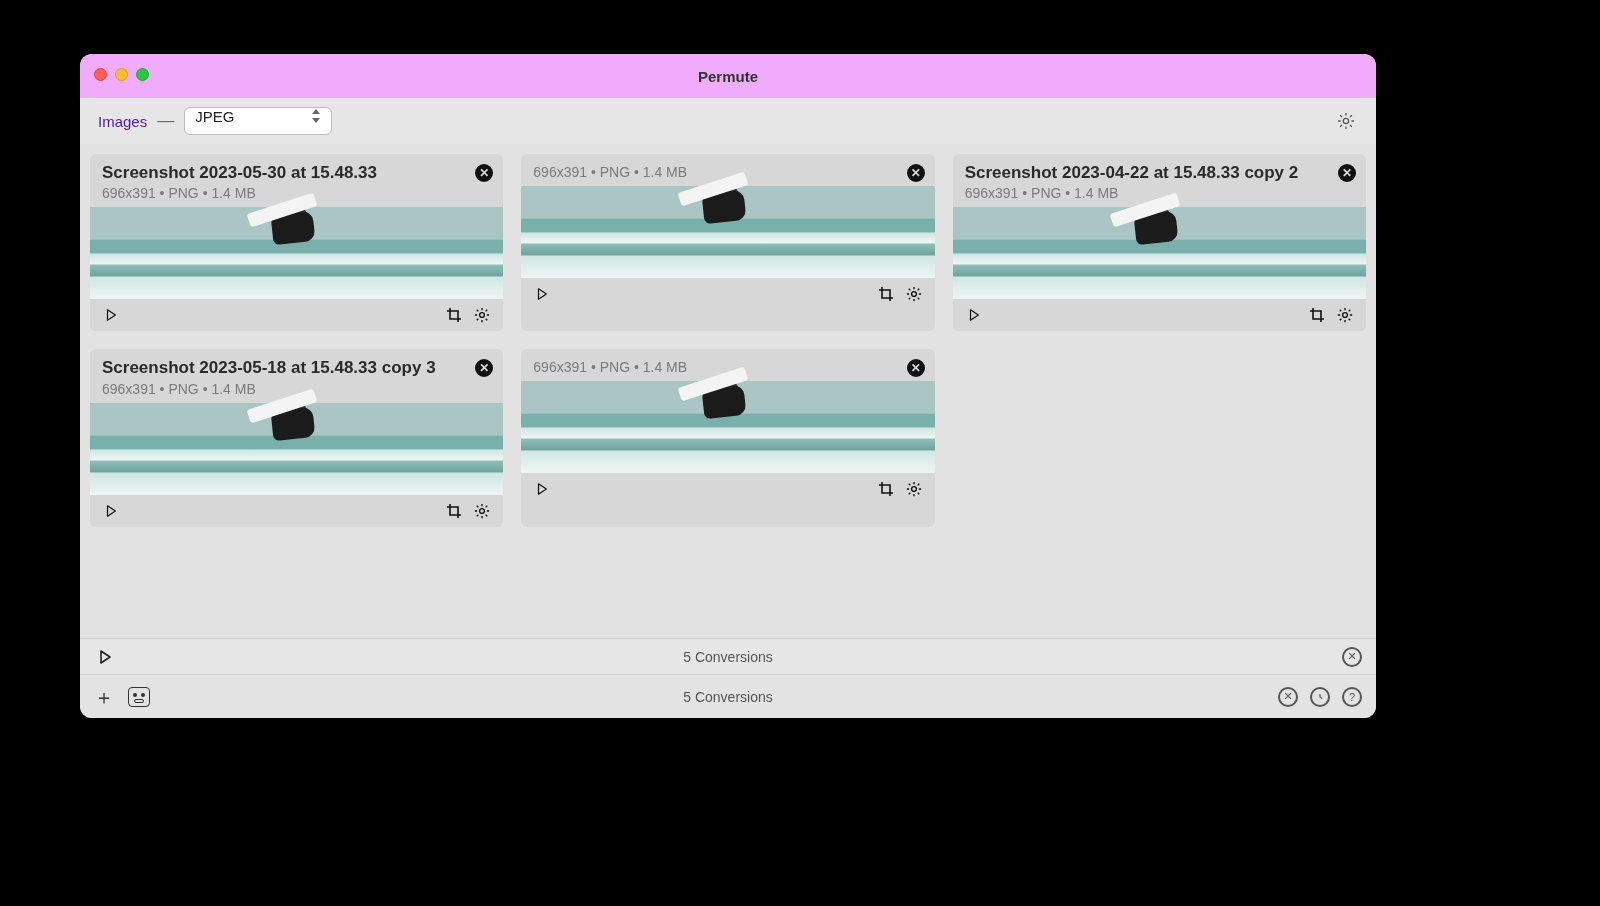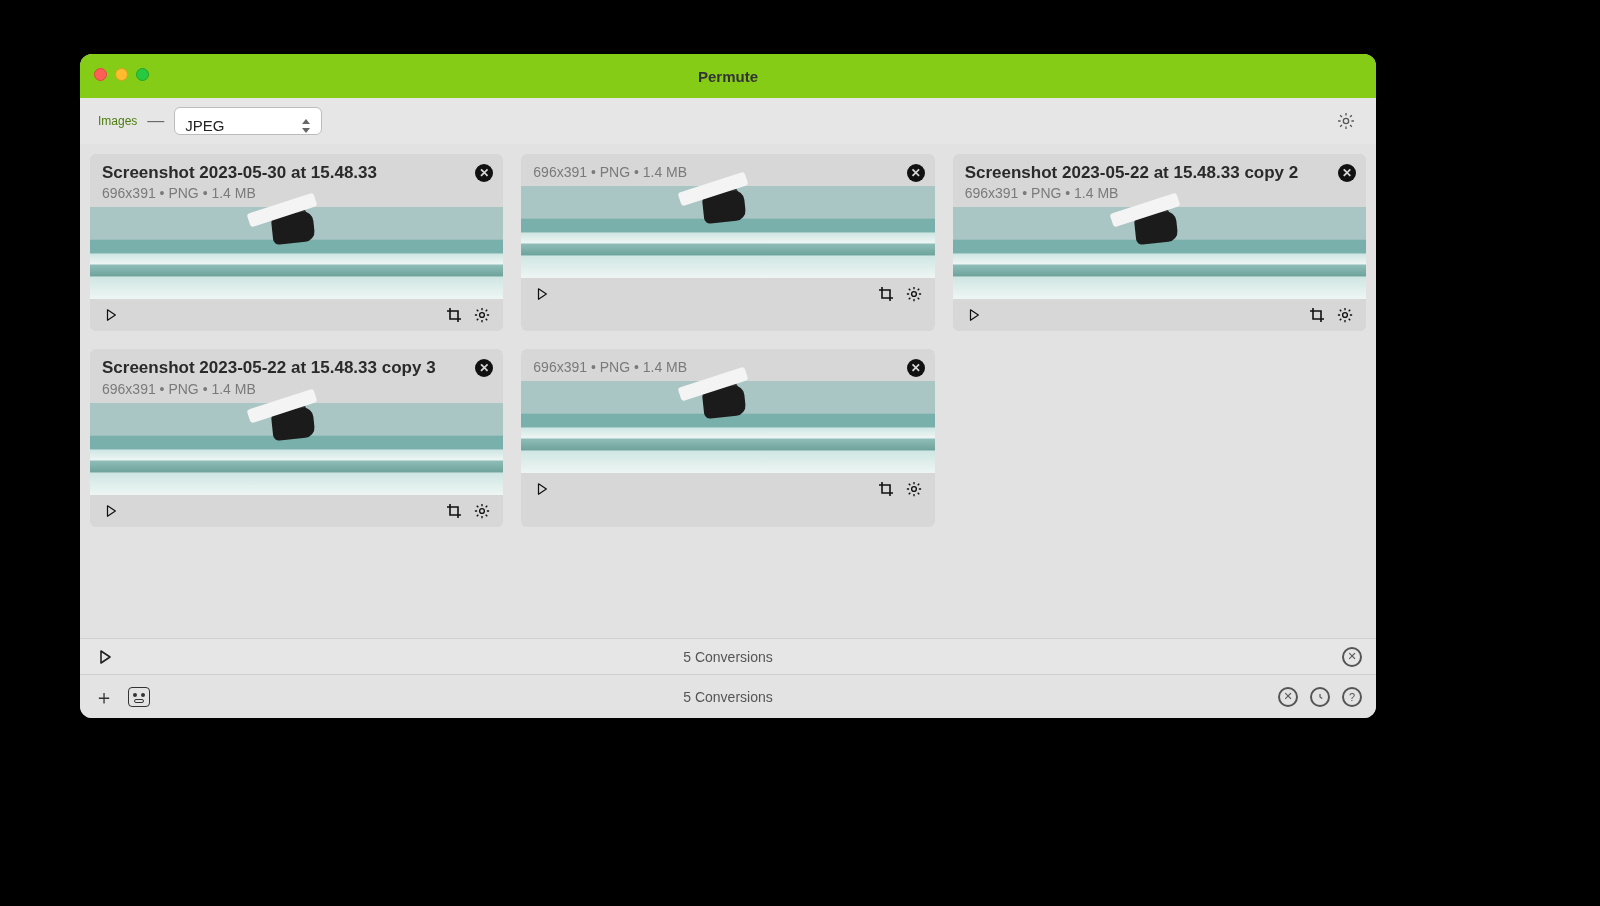--- a/index.html
+++ b/index.html
@@ -9,39 +9,39 @@
     overflow: hidden;
   }
   .window {
     position: absolute; left: 80px; top: 54px; width: 1296px; height: 664px;
     background: #e6e6e6; border-radius: 12px;
     box-shadow: 0 20px 60px rgba(0,0,0,.55), 0 0 0 1px rgba(0,0,0,.12);
     display: flex; flex-direction: column; overflow: hidden;
   }
   .titlebar {
     height: 44px; display: flex; align-items: center; justify-content: center;
-    position: relative; background: #84cc16;
+    position: relative; background: #f0abfc;
   }
   .traffic {
     position: absolute; left: 14px; top: 14px; display: flex; gap: 8px;
   }
   .tl { width: 13px; height: 13px; border-radius: 50%; }
   .tl.red    { background: #ff5f57; border: 1px solid #e24640; }
   .tl.yellow { background: #febc2e; border: 1px solid #d7a126; }
   .tl.green  { background: #28c840; border: 1px solid #1fa532; }
   .title { font-size: 15px; font-weight: 700; color: #333; }
 
   .toolbar {
     height: 46px; display: flex; align-items: center; padding: 0 18px;
     gap: 10px; background: #e6e6e6;
   }
-  .category { font-size: 12px; color: #4d7c0f; }
+  .category { font-size: 15px; color: #4c1d95; }
   .dash     { font-size: 17px; color: #666; }
   .format-select {
-    display: flex; align-items: flex-end; justify-content: space-between;
+    display: flex; align-items: flex-start; justify-content: space-between;
     width: 148px; height: 28px; padding: 0 8px 0 10px;
     background: #fff; border: 1px solid #bcbcbc; border-radius: 6px;
     font-size: 15px; color: #222; cursor: default;
   }
   .format-select .arrows {
     width: 14px; height: 16px; position: relative;
   }
   .format-select .arrows::before,
   .format-select .arrows::after {
     content: ""; position: absolute; left: 3px; width: 0; height: 0;
@@ -239,21 +239,21 @@
                   <path d="M12 2.5v3M12 18.5v3M2.5 12h3M18.5 12h3M5 5l2.1 2.1M16.9 16.9L19 19M19 5l-2.1 2.1M7.1 16.9L5 19"></path>
                 </g>
               </svg>
             </div>
         </div>
       </div>
 
       <div class="card">
         <div class="card-head">
           <div class="card-remove">✕</div>
-          <div class="card-title">Screenshot 2023-05-22 at 15.48.33 copy 2</div>
+          <div class="card-title">Screenshot 2023-04-22 at 15.48.33 copy 2</div>
           <div class="card-meta">696x391 • PNG • 1.4 MB</div>
         </div>
         <div class="thumb"></div>
         <div class="card-foot">
           <div class="ibtn">
               <svg viewBox="0 0 16 16" width="14" height="14">
                 <path d="M4 2l9 6-9 6z" fill="none" stroke="#111" stroke-width="1.4" stroke-linejoin="round"></path>
               </svg>
             </div>
           <div class="sp"></div>
@@ -269,21 +269,21 @@
                   <path d="M12 2.5v3M12 18.5v3M2.5 12h3M18.5 12h3M5 5l2.1 2.1M16.9 16.9L19 19M19 5l-2.1 2.1M7.1 16.9L5 19"></path>
                 </g>
               </svg>
             </div>
         </div>
       </div>
 
       <div class="card">
         <div class="card-head">
           <div class="card-remove">✕</div>
-          <div class="card-title">Screenshot 2023-05-22 at 15.48.33 copy 3</div>
+          <div class="card-title">Screenshot 2023-05-18 at 15.48.33 copy 3</div>
           <div class="card-meta">696x391 • PNG • 1.4 MB</div>
         </div>
         <div class="thumb"></div>
         <div class="card-foot">
           <div class="ibtn">
               <svg viewBox="0 0 16 16" width="14" height="14">
                 <path d="M4 2l9 6-9 6z" fill="none" stroke="#111" stroke-width="1.4" stroke-linejoin="round"></path>
               </svg>
             </div>
           <div class="sp"></div>

